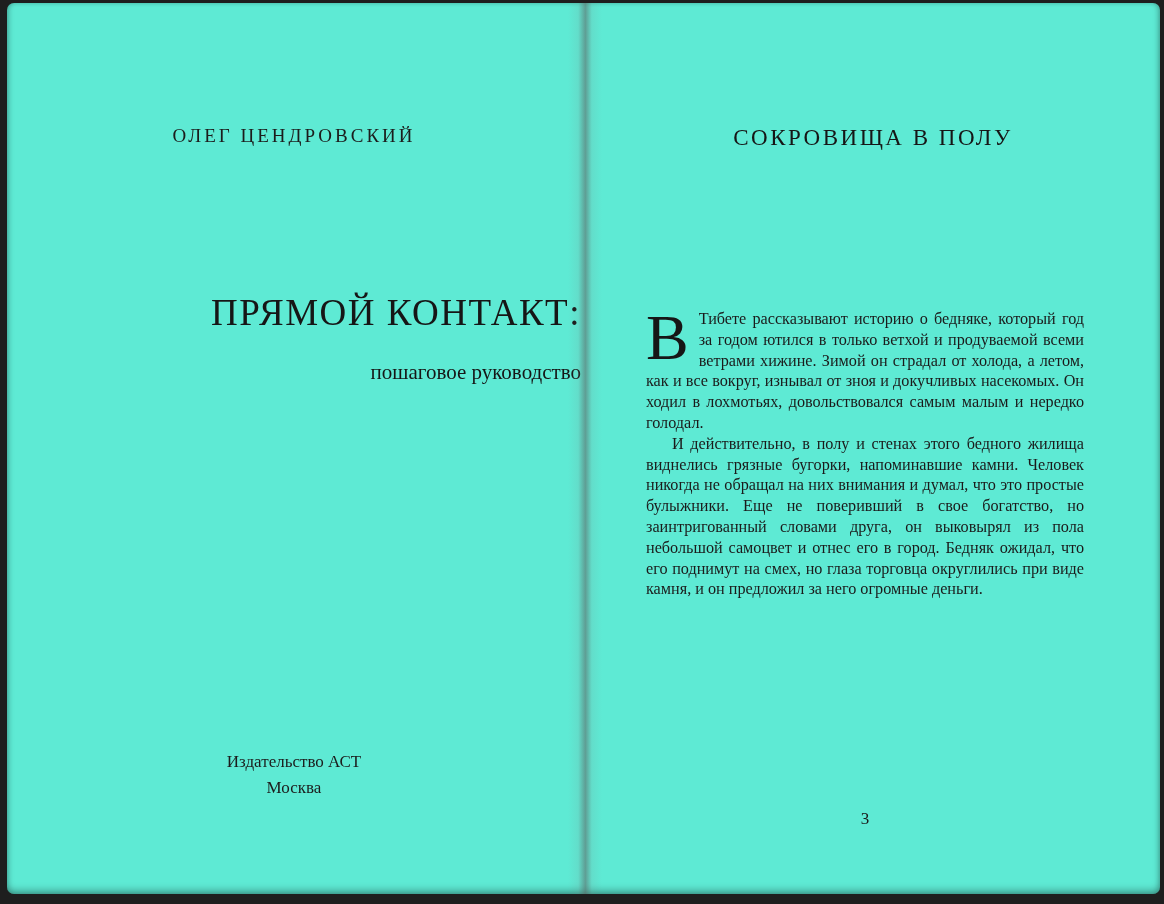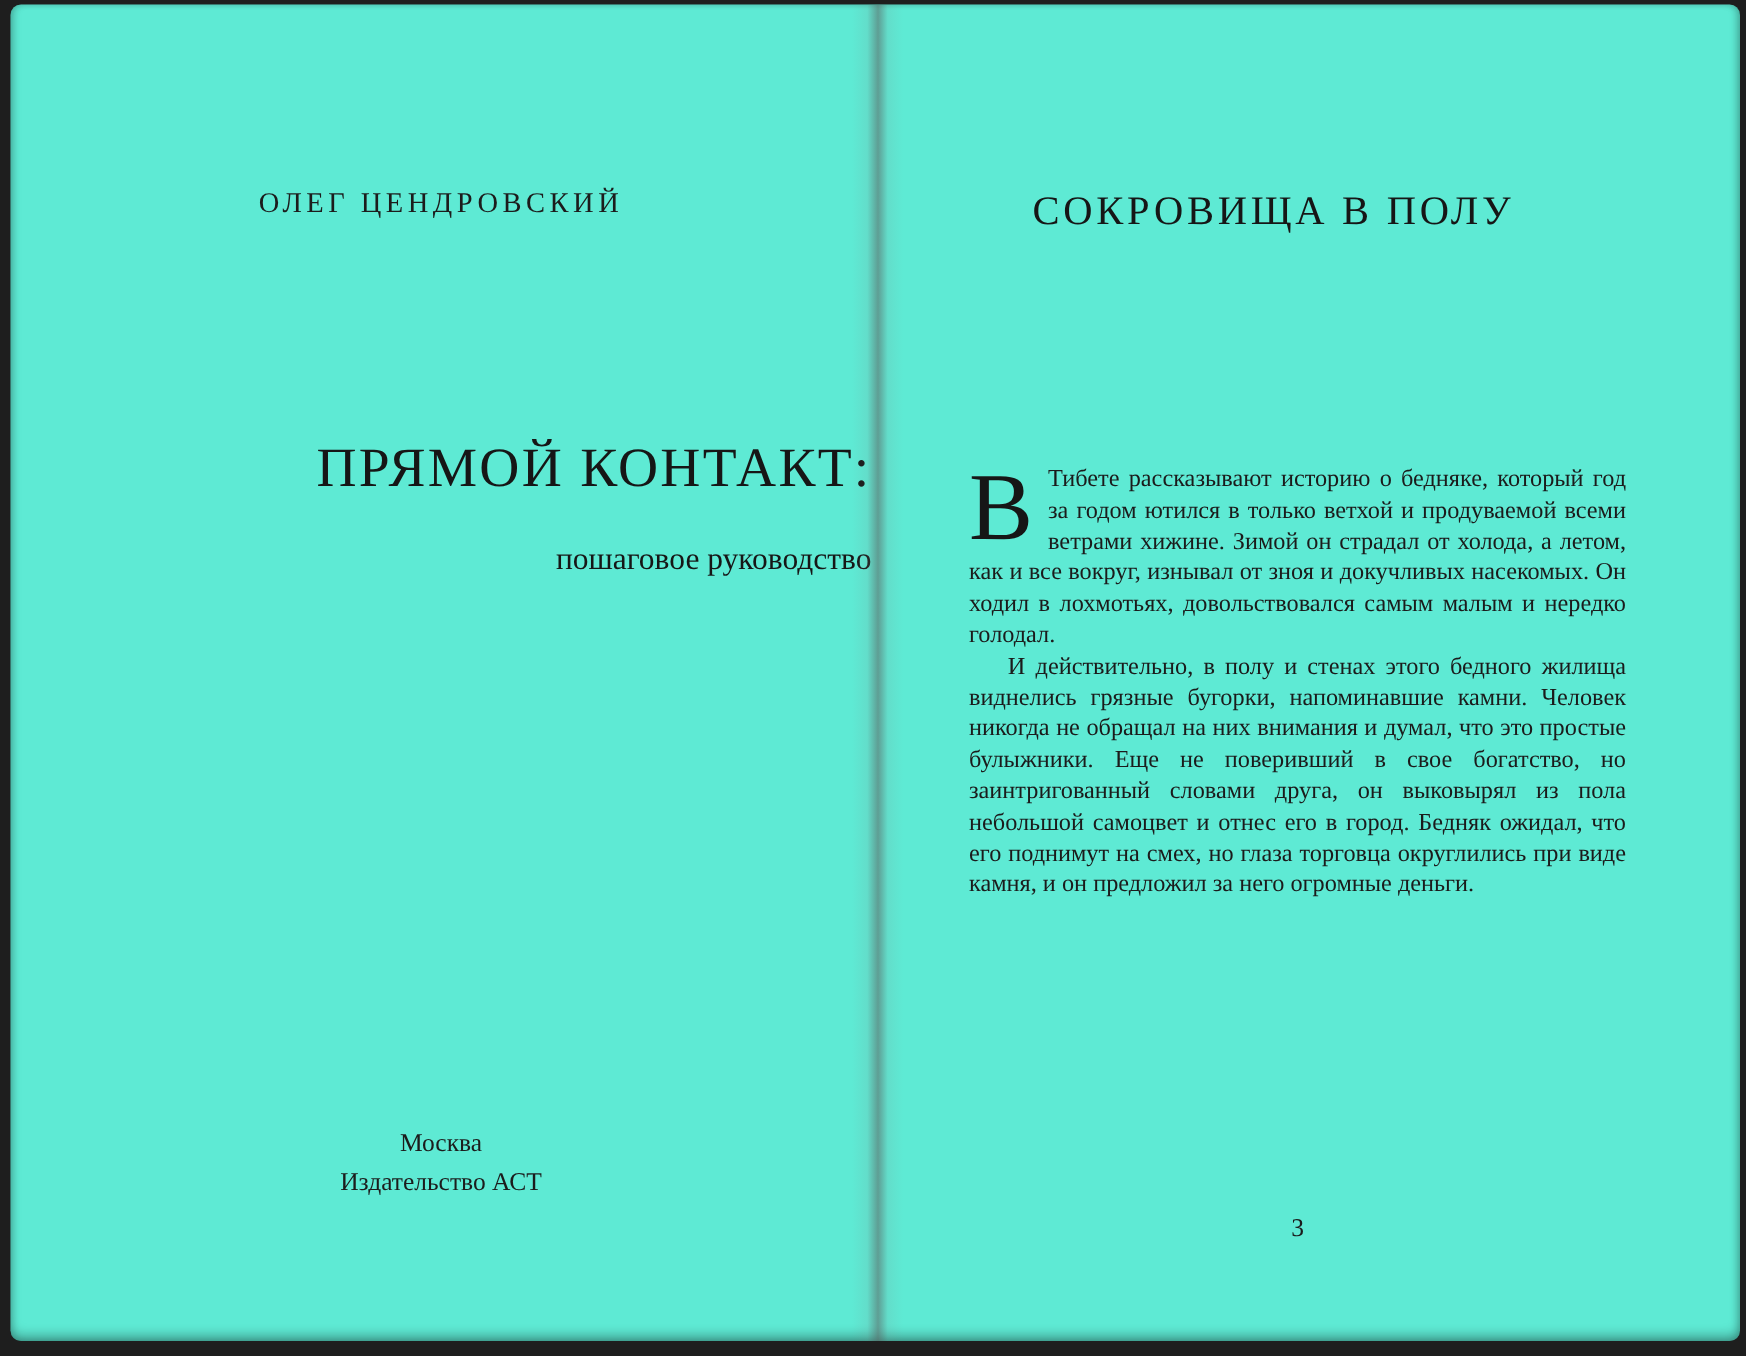--- a/index.html
+++ b/index.html
@@ -83,25 +83,25 @@
     width: 100%;
     text-align: center;
     font-size: 17px;
     line-height: 26px;
   }
 
   
   .chapter-title {
     position: absolute;
     top: 122px;
-    left: 44px;
+    left: 68px;
     width: 438px;
     margin: 0;
     text-align: center;
-    font-size: 27px;
+    font-size: 23px;
     font-weight: normal;
     letter-spacing: 2.5px;
     color: #161616;
   }
   .body-text {
     position: absolute;
     top: 306px;
     left: 60px;
     width: 438px;
     font-size: 16.2px;
@@ -140,22 +140,22 @@
 
 <div class="spread">
 
   <div class="page left">
     <div class="author">ОЛЕГ ЦЕНДРОВСКИЙ</div>
     <div class="title-block">
       <h1 class="book-title">ПРЯМОЙ КОНТАКТ:</h1>
       <div class="subtitle">пошаговое руководство</div>
     </div>
     <div class="publisher">
+      <div>Издательство АСТ</div>
       <div>Москва</div>
-      <div>Издательство АСТ</div>
     </div>
   </div>
 
   <div class="spine"></div>
 
   <div class="page right">
     <h2 class="chapter-title">СОКРОВИЩА В ПОЛУ</h2>
     <div class="body-text">
       <p class="first">
         <span class="dropcap">В</span>

